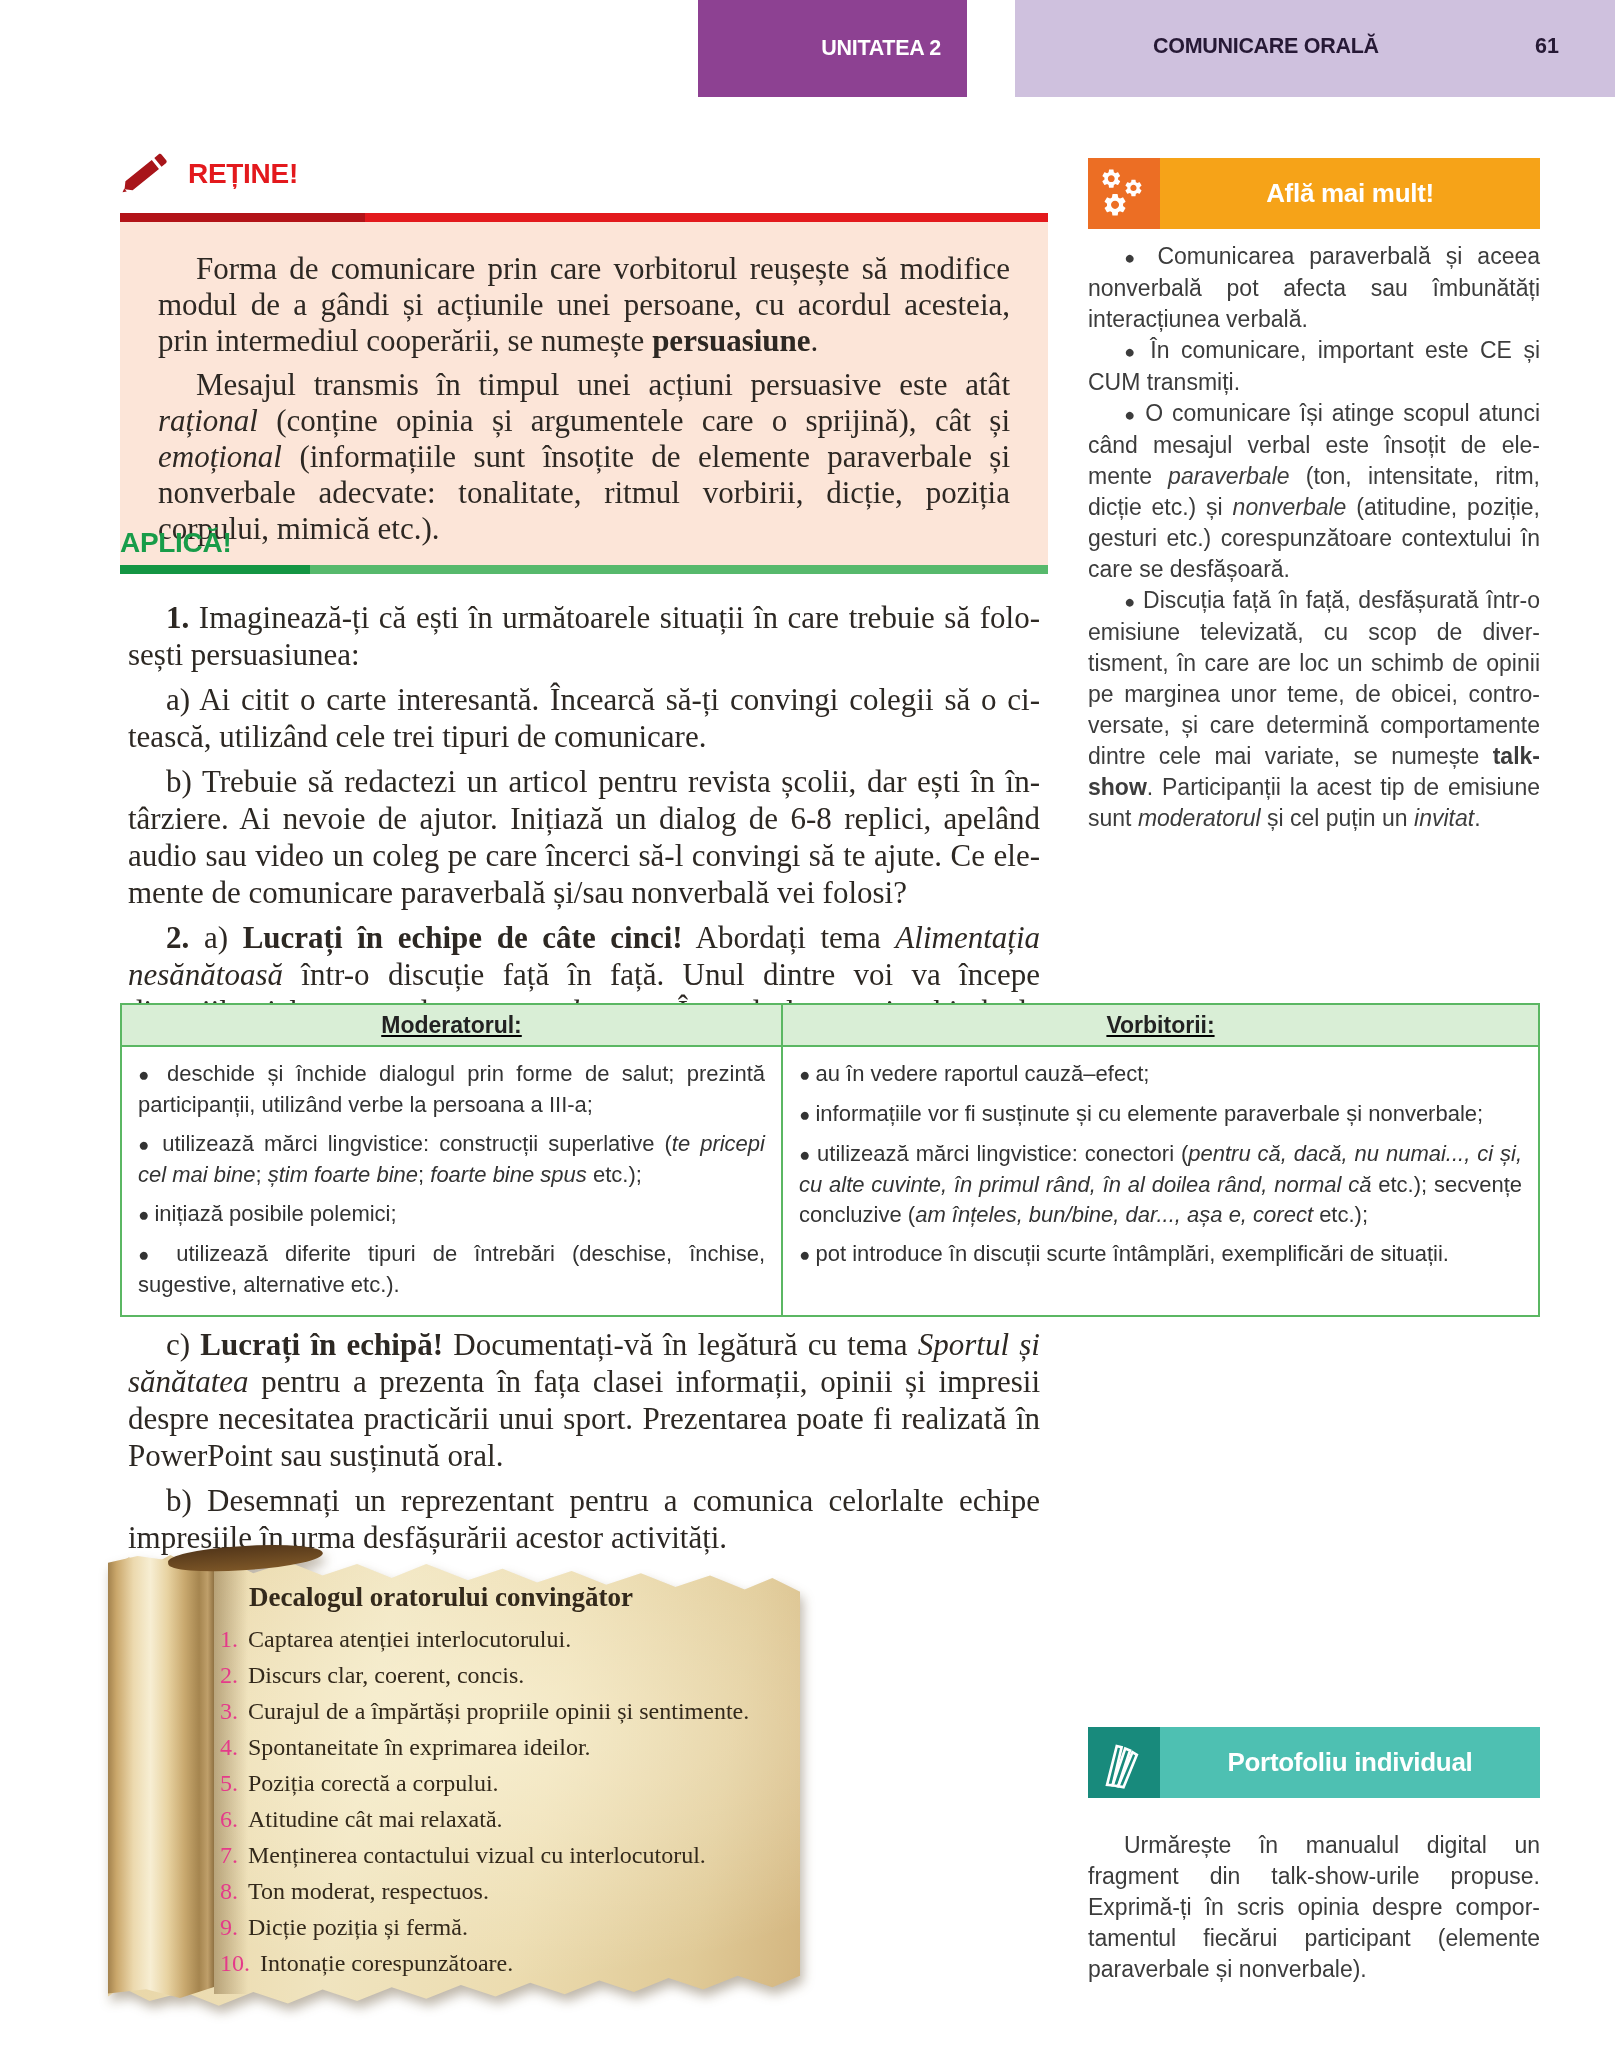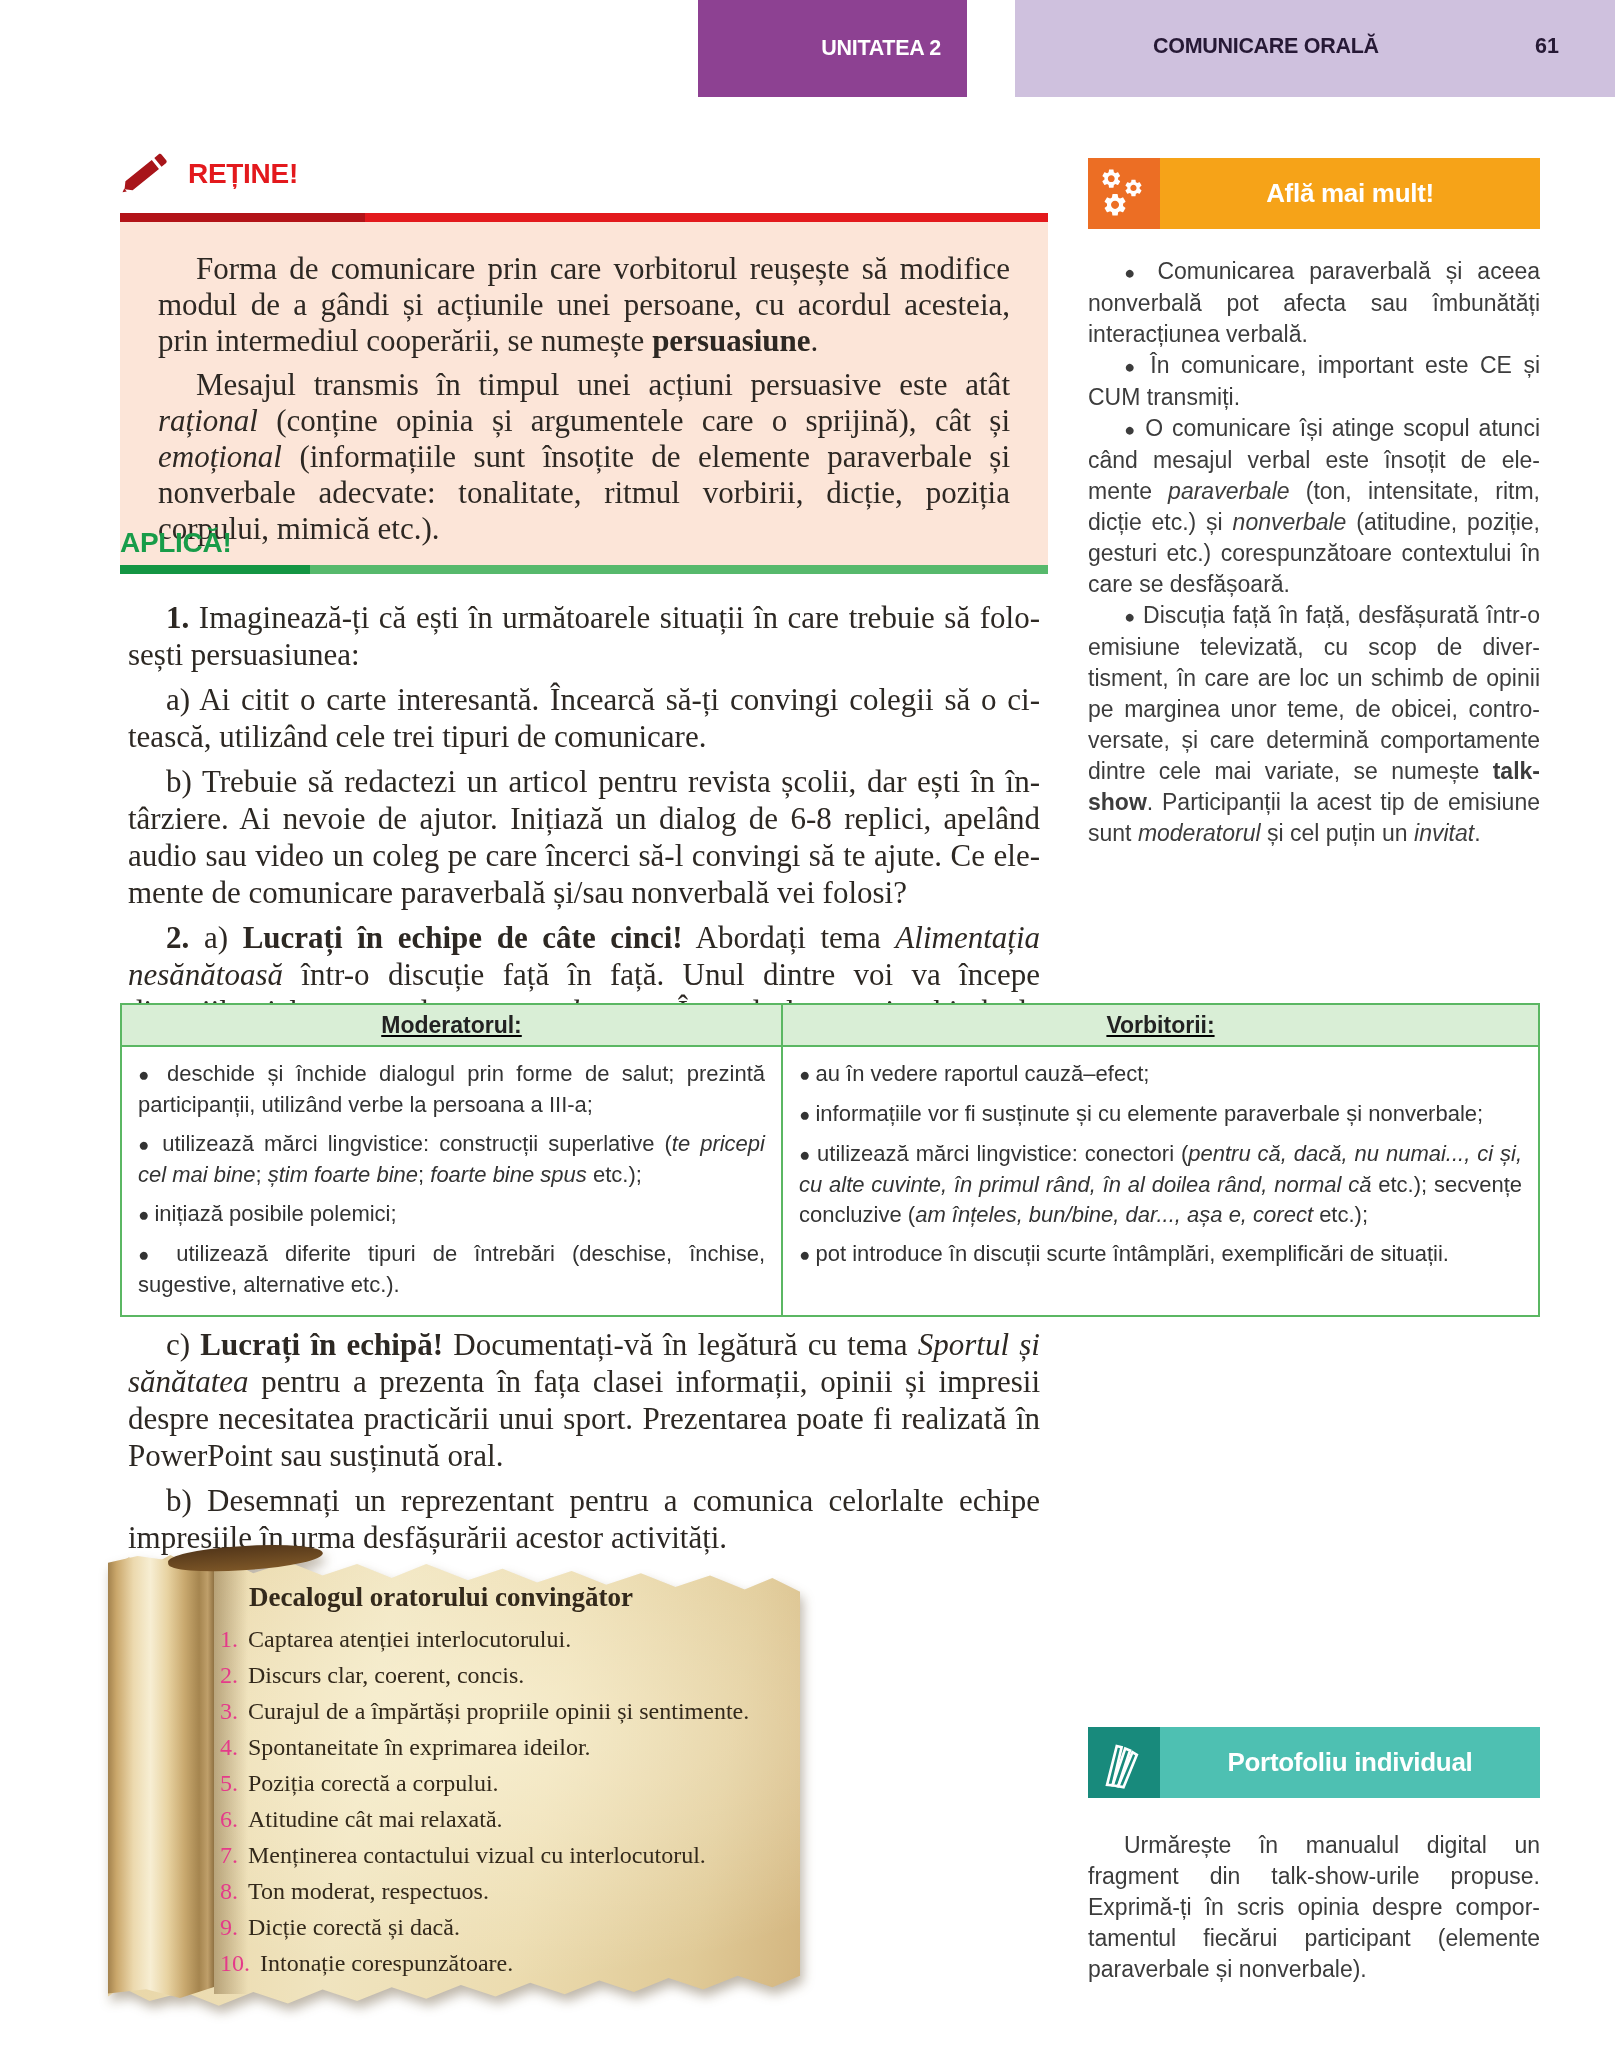--- a/index.html
+++ b/index.html
@@ -79,21 +79,21 @@
   .side-box{position:absolute;left:1088px;width:452px;height:71px;display:flex;}
   .icon-sq{width:72px;flex:none;display:flex;align-items:center;justify-content:center;}
   .side-bar-title{flex:1;display:flex;align-items:center;justify-content:center;
                   font:700 26px "Liberation Sans",sans-serif;color:#fff;letter-spacing:-.3px;}
   .afla-box{top:158px;}
   .afla-box .icon-sq{background:var(--c-orange);}
   .afla-box .side-bar-title{background:var(--c-orange_light);}
   .porto-box{top:1727px;}
   .porto-box .icon-sq{background:var(--c-teal);}
   .porto-box .side-bar-title{background:var(--c-teal_light);}
-  .afla-text{position:absolute;left:1088px;top:256px;width:452px;}
+  .afla-text{position:absolute;left:1088px;top:241px;width:452px;}
   .porto-text{position:absolute;left:1088px;top:1830px;width:452px;}
   .side-item,.side-plain{margin:0;font-family:"Liberation Sans",sans-serif;font-size:23px;line-height:31px;
               color:#3c3c3c;text-align:justify;text-indent:36px;}
   .side-item::before{content:"\25CF\00A0";font-size:.8em;}
 </style>
 </head>
 <body>
 
 <svg width="0" height="0" style="position:absolute">
   <defs>
@@ -168,21 +168,21 @@
     <div class="dec-title">Decalogul oratorului convingător</div>
     <div>
         <div class="dec-item"><span class="dec-num">1.</span><span>Captarea atenției interlocutorului.</span></div>
         <div class="dec-item"><span class="dec-num">2.</span><span>Discurs clar, coerent, concis.</span></div>
         <div class="dec-item"><span class="dec-num">3.</span><span>Curajul de a împărtăși propriile opinii și sentimente.</span></div>
         <div class="dec-item"><span class="dec-num">4.</span><span>Spontaneitate în exprimarea ideilor.</span></div>
         <div class="dec-item"><span class="dec-num">5.</span><span>Poziția corectă a corpului.</span></div>
         <div class="dec-item"><span class="dec-num">6.</span><span>Atitudine cât mai relaxată.</span></div>
         <div class="dec-item"><span class="dec-num">7.</span><span>Menținerea contactului vizual cu interlocutorul.</span></div>
         <div class="dec-item"><span class="dec-num">8.</span><span>Ton moderat, respectuos.</span></div>
-        <div class="dec-item"><span class="dec-num">9.</span><span>Dicție corectă și dacă.</span></div>
+        <div class="dec-item"><span class="dec-num">9.</span><span>Dicție poziția și fermă.</span></div>
         <div class="dec-item"><span class="dec-num">10.</span><span>Intonație corespunzătoare.</span></div>
       </div>
   </div>
 </div>
 
 <div class="side-box afla-box">
   <div class="icon-sq">
     <svg width="62" height="62" viewBox="0 0 72 72" fill="#fff">
       <use href="#gearp" transform="translate(8,5) scale(1.1)"></use>
       <use href="#gearp" transform="translate(35,17) scale(1.0)"></use>

